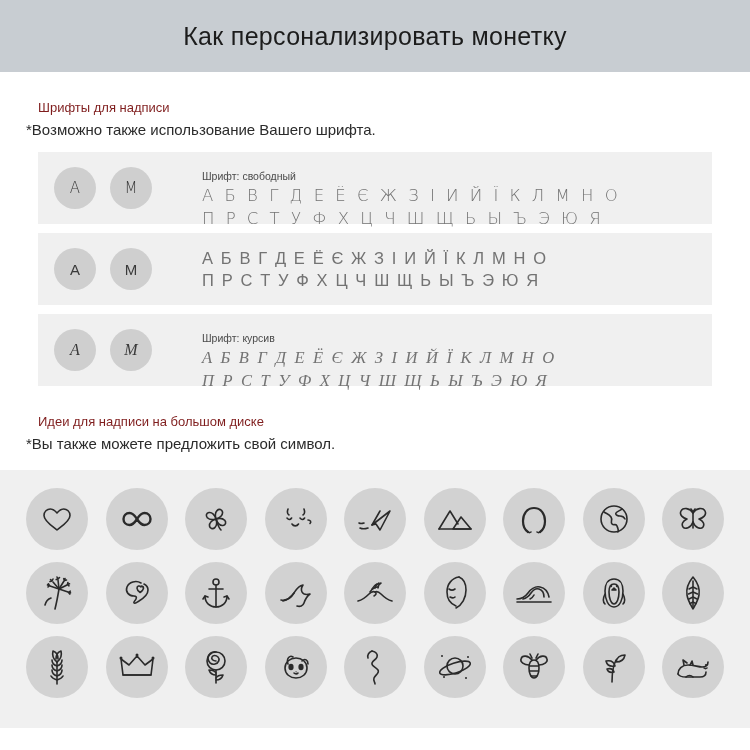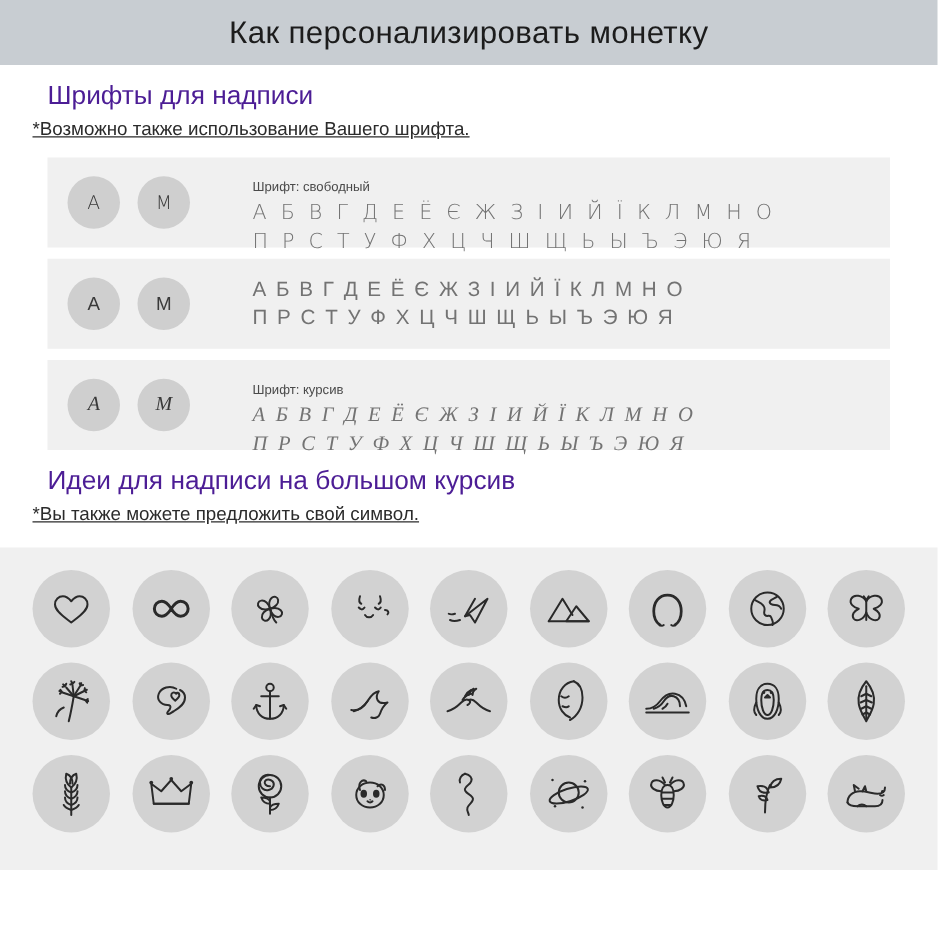--- a/index.html
+++ b/index.html
@@ -8,49 +8,48 @@
     height: 750px;
     background: #ffffff;
     font-family: "Liberation Sans", sans-serif;
     color: #2b2b2b;
     overflow: hidden;
   }
   .page { position: relative; width: 750px; height: 750px; }
 
   
   .header {
-    height: 52px;
+    height: 72px;
     background: #c8cdd2;
     display: flex;
     align-items: center;
     justify-content: center;
   }
   .header-title {
     font-size: 25px;
     font-weight: 400;
     color: #1c1c1c;
     letter-spacing: 0.3px;
   }
 
   
   .section {
     padding: 0 38px;
   }
   .sec-title {
-    font-size: 21px;
+    font-size: 13px;
     font-weight: 400;
-    color: #4c1d95;
-    margin-top: 13px;
+    color: #7f1d1d;
+    margin-top: 28px;
   }
   .sec-note {
     font-size: 15px;
     color: #2b2b2b;
     margin-top: 6px;
     margin-left: -12px;
-    text-decoration: underline;
   }
 
   
   .font-rows { margin-top: 14px; }
   .font-row {
     background: #f0f0f0;
     height: 72px;
     display: flex;
     align-items: center;
     margin-bottom: 9px;
@@ -156,21 +155,21 @@
           <div class="font-label">Шрифт: курсив</div>
           <div class="alpha-line">А Б В Г Д Е Ё Є Ж З І И Й Ї К Л М Н О</div>
           <div class="alpha-line">П Р С Т У Ф Х Ц Ч Ш Щ Ь Ы Ъ Э Ю Я</div>
         </div>
       </div>
 
     </div>
   </div>
 
   <div class="section">
-    <div class="sec-title">Идеи для надписи на большом курсив</div>
+    <div class="sec-title">Идеи для надписи на большом диске</div>
     <div class="sec-note">*Вы также можете предложить свой символ.</div>
   </div>
 
   <div class="icon-area">
 
     <div class="icon-row">
       <div class="icon-cell">
         <svg width="34" height="30" viewBox="0 0 34 30">
             <path class="gl" d="M17 26C12 22 4 17 4 11.5 4 7.5 7 5 10.3 5c2.6 0 4.7 1.6 6.7 4 2-2.4 4.1-4 6.7-4C27 5 30 7.5 30 11.5 30 17 22 22 17 26z"></path>
           </svg>

